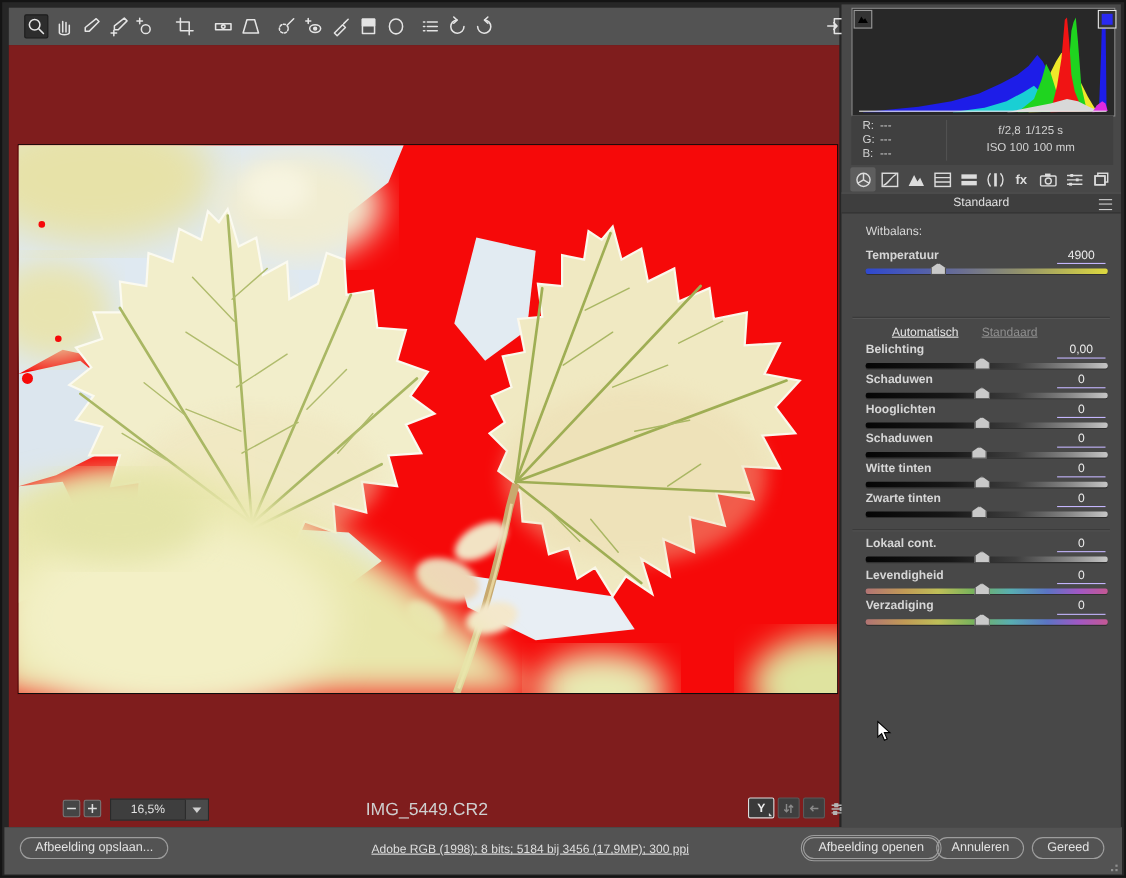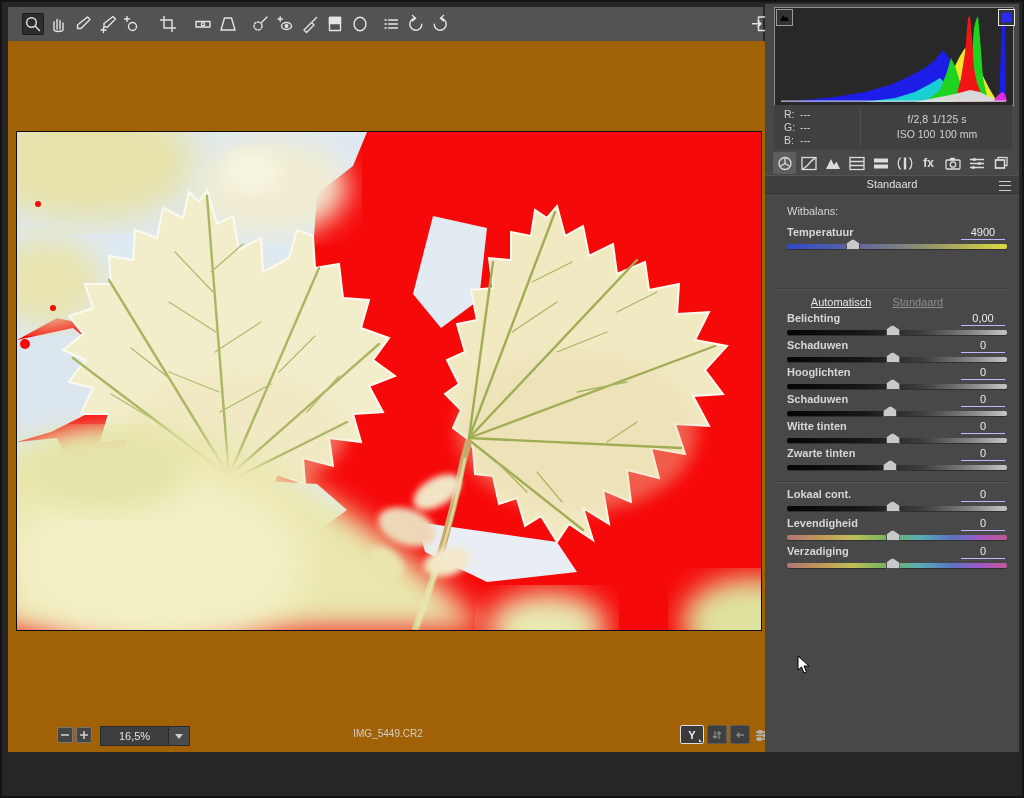--- a/index.html
+++ b/index.html
@@ -7,30 +7,30 @@
        font-family:"Liberation Sans","DejaVu Sans",sans-serif;color:#dcdcdc;font-size:11px;}
   .frame{position:absolute;inset:0;border:2px solid #141414;pointer-events:none;z-index:50;}
 
   
   .toolbar{position:absolute;left:8px;top:7px;width:755px;height:34px;background:#535353;}
   .tool{position:absolute;top:6px;width:22px;height:22px;display:flex;align-items:center;justify-content:center;border-radius:2px;}
   .tool svg{stroke:#e4e4e4;fill:none;stroke-width:1.4;stroke-linecap:round;stroke-linejoin:round;}
   .tool.selected{background:#2d2d2d;box-shadow:inset 0 0 0 1px #1e1e1e;}
 
   
-  .canvas{position:absolute;left:8px;top:41px;width:755px;height:711px;background:#a16207;padding-left:20px;}
+  .canvas{position:absolute;left:8px;top:41px;width:755px;height:711px;background:#7f1d1d;}
   .photo{position:absolute;left:8px;top:90px;width:744px;height:498px;border:1px solid #0d0d0d;background:#f60909;}
   .statusbar{position:absolute;left:0;top:684px;width:755px;height:24px;}
   .sq-btn{position:absolute;width:14px;height:14px;background:#454545;border:1px solid #777;border-radius:2px;display:flex;align-items:center;justify-content:center;}
   .sq-btn svg{stroke:#ddd;stroke-width:1.4;}
   .zoomsel{position:absolute;left:92px;top:1px;width:88px;height:18px;background:#3e3e3e;border:1px solid #2a2a2a;display:flex;align-items:center;}
   .zoomsel .zv{flex:1;text-align:center;font-size:11px;color:#e2e2e2;}
   .zoomsel .chev{width:20px;height:100%;background:#4a4a4a;display:flex;align-items:center;justify-content:center;border-left:1px solid #2a2a2a;}
   .caret{width:0;height:0;border-left:4px solid transparent;border-right:4px solid transparent;border-top:5px solid #cfcfcf;}
-  .fname{position:absolute;left:8px;top:3px;width:744px;text-align:center;color:#cfcfcf;font-size:10px;}
+  .fname{position:absolute;left:8px;top:3px;width:744px;text-align:center;color:#cfcfcf;font-size:16px;}
   .ygroup{position:absolute;left:672px;top:0px;display:flex;gap:3px;align-items:center;}
   .ybtn{width:22px;height:17px;border:1px solid #ddd;border-radius:2px;color:#eee;font-weight:bold;font-size:11px;display:flex;align-items:center;justify-content:center;position:relative;background:#3a3a3a;}
   .ybtn i{position:absolute;right:1px;bottom:1px;width:0;height:0;border-left:3px solid transparent;border-top:3px solid #ddd;transform:rotate(180deg);}
   .mini{width:18px;height:17px;border:1px solid #5a5a5a;border-radius:2px;display:flex;align-items:center;justify-content:center;background:#3f3f3f;}
   .mini svg{stroke:#8a8a8a;stroke-width:1.3;fill:none;}
   .mini.bright{border-color:transparent;background:none;}
   .mini.bright svg{stroke:#b5b5b5;}
 
   
   .panel{position:absolute;left:765px;top:4px;width:254px;height:748px;background:#484848;}
@@ -530,17 +530,29 @@
     </div>
     <div class="srow" style="top:541px">
       <span class="lbl">Verzadiging</span>
       <span class="val">0</span>
       <div class="track rainbow">
           <div class="thumb" style="left: calc(48% - 7px);"></div>
         </div>
     </div>
   </div>
 
+  <div class="footer">
+    <button class="pill" style="left:14px">Afbeelding opslaan...</button>
+    <a class="wflink">Adobe RGB (1998); 8 bits; 5184 bij 3456 (17,9MP); 300 ppi</a>
+    <button class="pill emph" style="left:726px">Afbeelding openen</button>
+    <button class="pill" style="left:847px">Annuleren</button>
+    <button class="pill" style="left:934px">Gereed</button>
+    <div class="grip">
+      <i style="right:0;bottom:0"></i>
+        <i style="right:4px;bottom:0"></i>
+        <i style="right:0;bottom:4px"></i>
+    </div>
+  </div>
 
   <svg class="cursor" width="14" height="20">
     <polygon points="1,1 1,15 4.5,12 7,18 9.5,16.8 7,11 12,11" fill="#ffffff" stroke="#000" stroke-width="1"></polygon>
   </svg>
 </div>
 
 </body></html>

